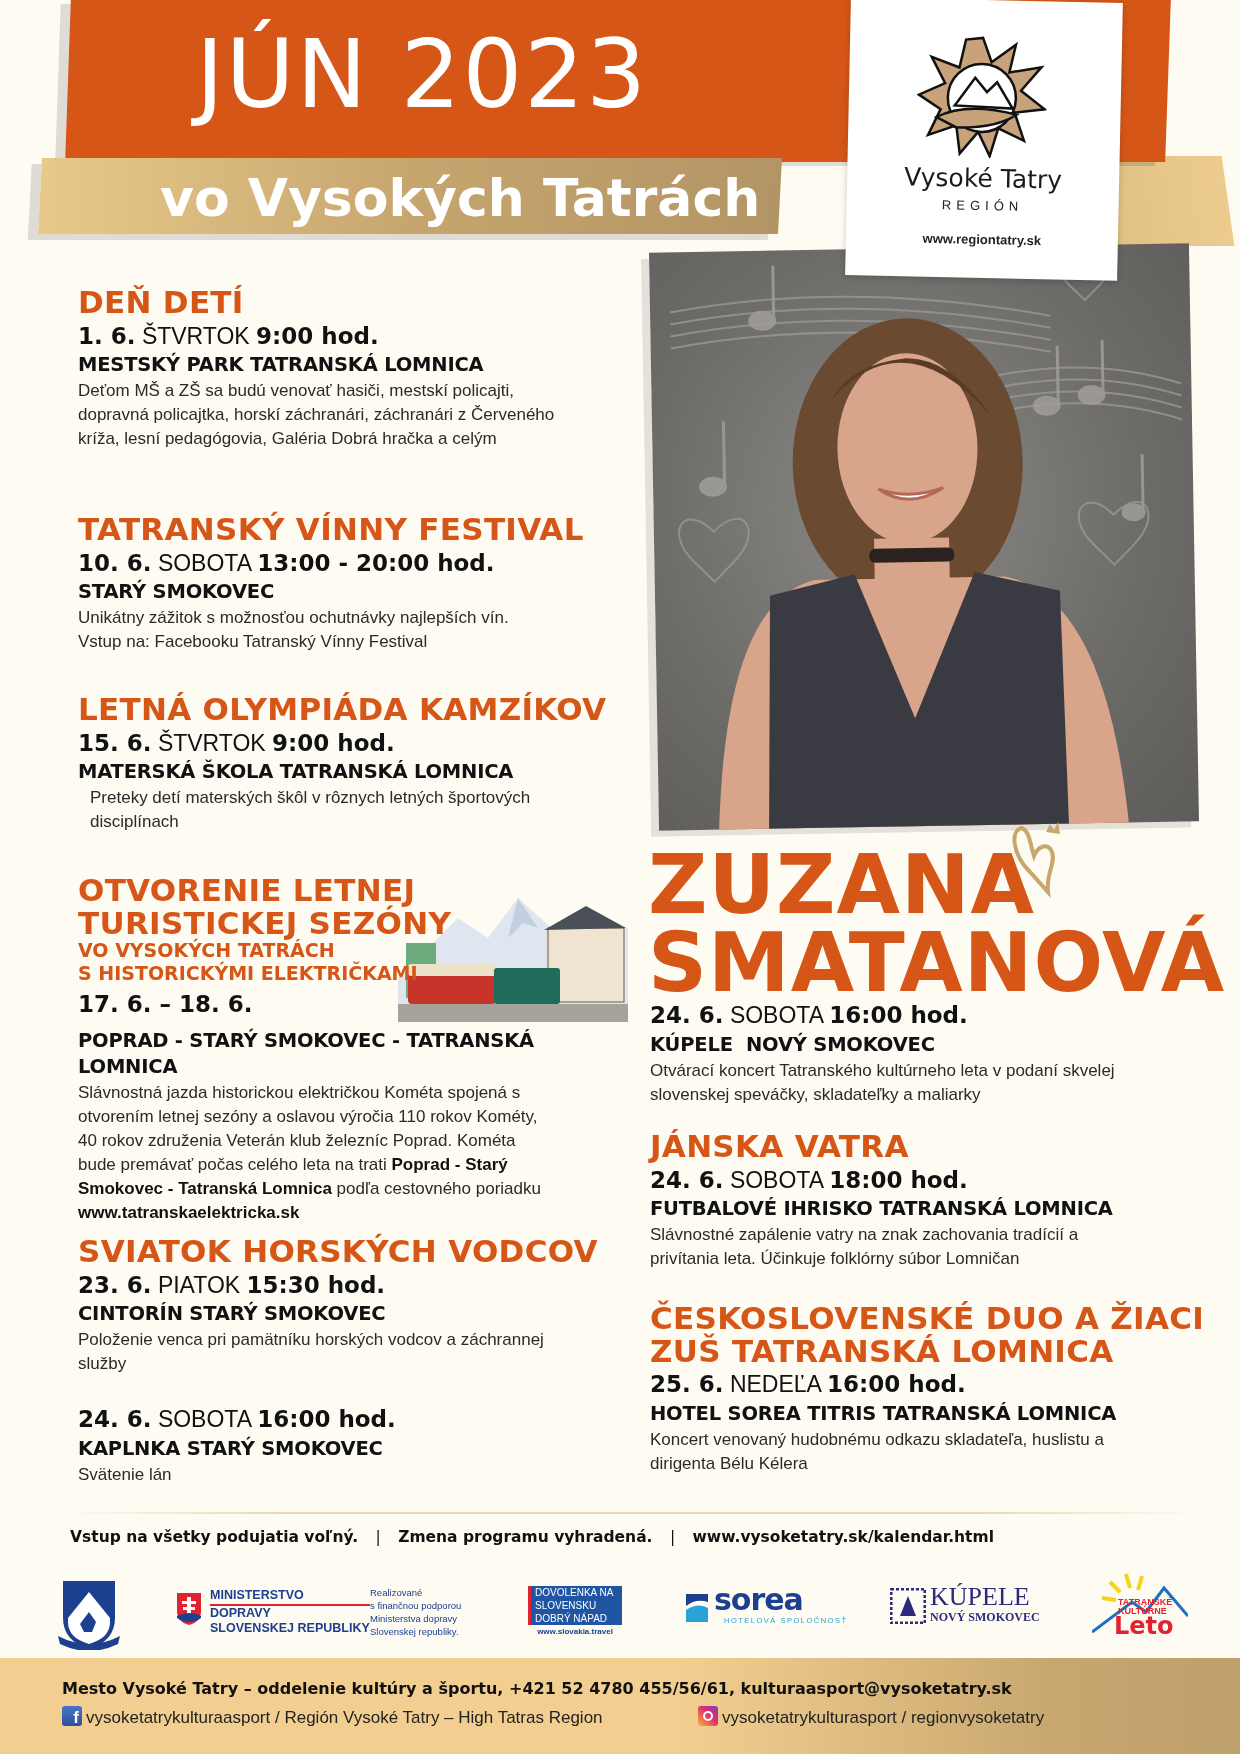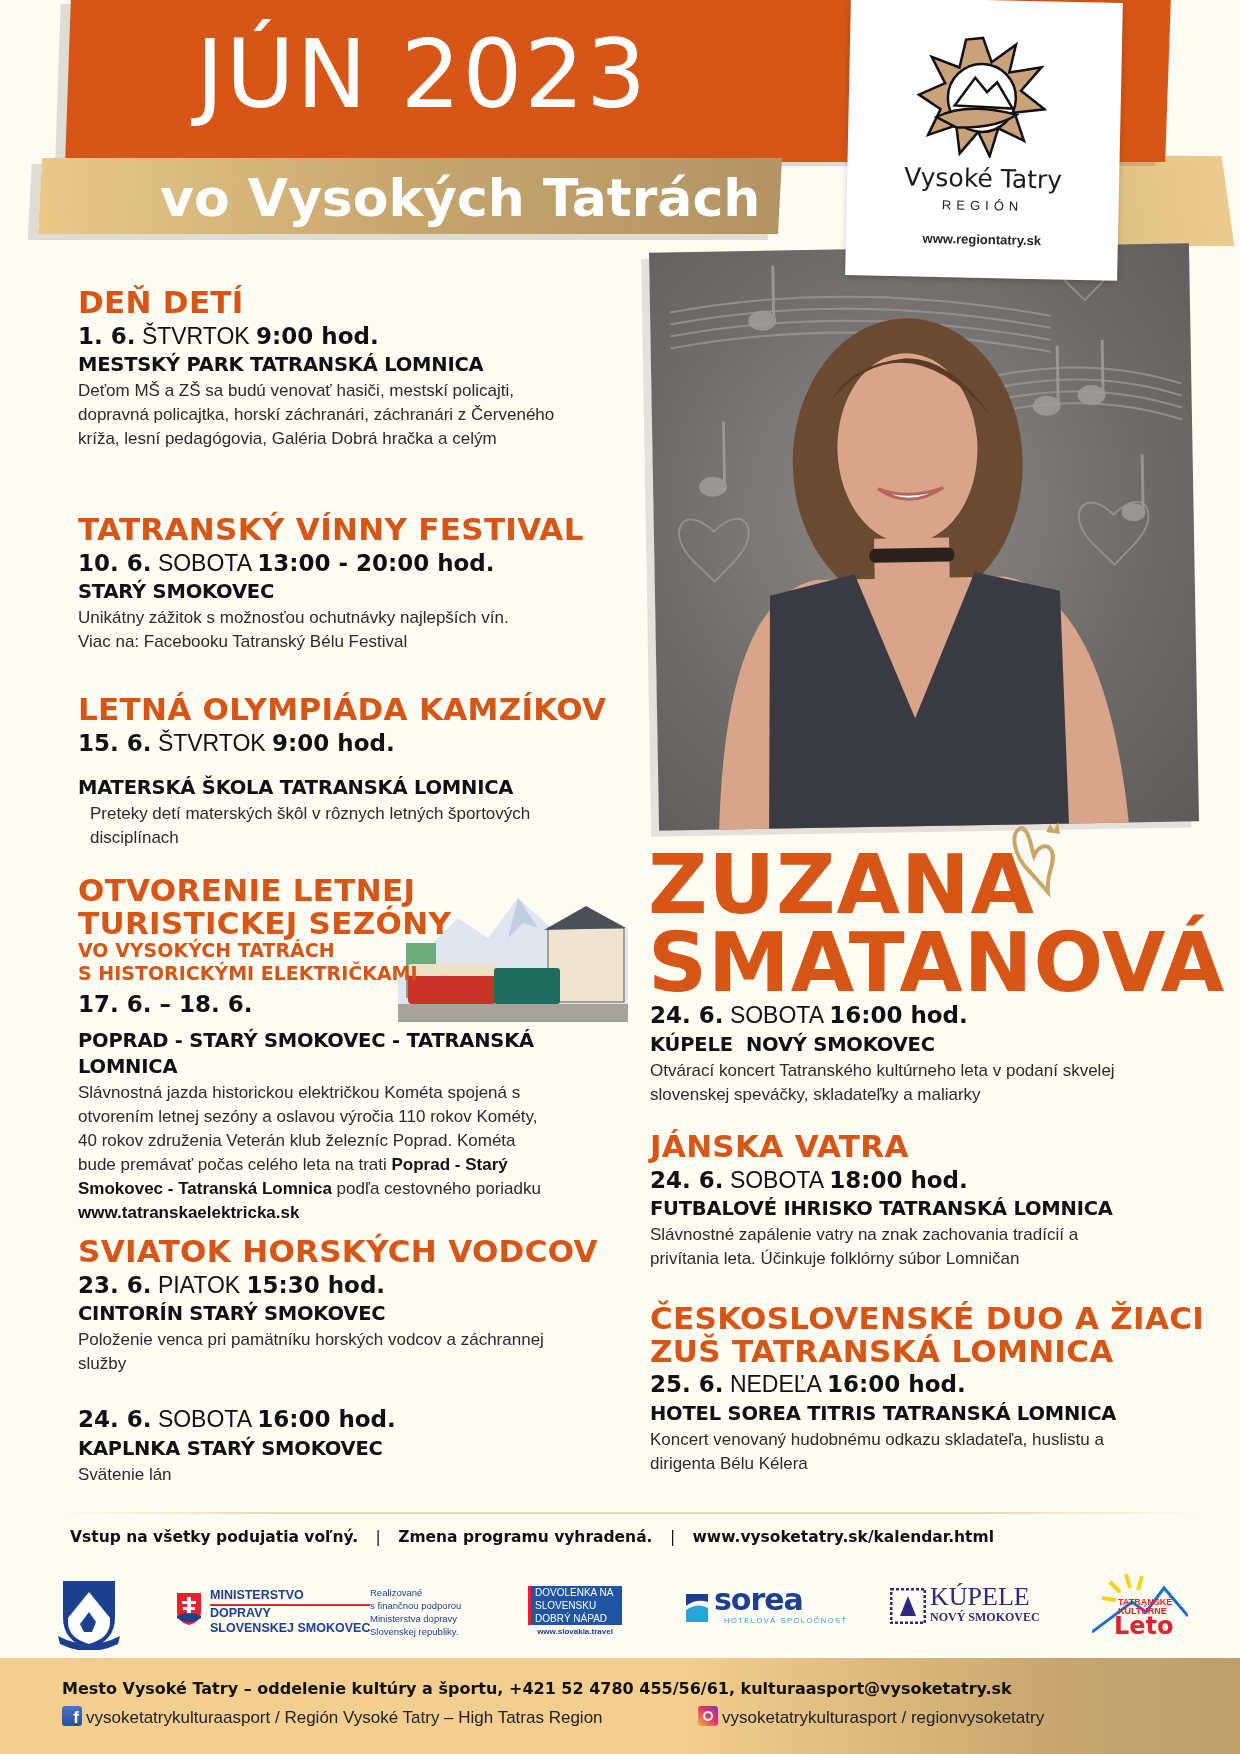--- a/index.html
+++ b/index.html
@@ -226,32 +226,32 @@
 <div class="abs" style="left:78px; top:513px; width:560px;">
   <div class="ev-title">TATRANSKÝ VÍNNY FESTIVAL</div>
   <div class="ev-date" style="margin-top:4px;">
     <b>10. 6.</b>
     <span class="day">SOBOTA</span>
     <b>13:00 - 20:00 hod.</b>
   </div>
   <div class="ev-place" style="margin-top:2px;">STARÝ SMOKOVEC</div>
   <div class="ev-desc" style="margin-top:2px;">
     <div>Unikátny zážitok s možnosťou ochutnávky najlepších vín.</div>
-    <div>Viac na: Facebooku Tatranský Bélu Festival</div>
+    <div>Vstup na: Facebooku Tatranský Vínny Festival</div>
   </div>
 </div>
 
 <div class="abs" style="left:78px; top:693px; width:560px;">
   <div class="ev-title">LETNÁ OLYMPIÁDA KAMZÍKOV</div>
   <div class="ev-date" style="margin-top:4px;">
     <b>15. 6.</b>
     <span class="day">ŠTVRTOK</span>
     <b>9:00 hod.</b>
   </div>
-  <div class="ev-place" style="margin-top:18px;">MATERSKÁ ŠKOLA TATRANSKÁ LOMNICA</div>
+  <div class="ev-place" style="margin-top:2px;">MATERSKÁ ŠKOLA TATRANSKÁ LOMNICA</div>
   <div class="ev-desc" style="margin-top:2px;margin-left:12px;">
     <div>Preteky detí materských škôl v rôznych letných športových</div>
     <div>disciplínach</div>
   </div>
 </div>
 
 <svg class="abs tram-img" viewBox="0 0 230 134">
   <path d="M0 90 L60 30 L90 50 L120 10 L170 55 L230 40 L230 134 L0 134 Z" fill="#dfe6f0"></path>
   <path d="M120 10 L140 40 L125 35 L110 50 Z" fill="#c3cfe0"></path>
   <rect x="150" y="40" width="76" height="74" fill="#efe4cf" stroke="#6b5a44" stroke-width="1"></rect>
@@ -385,21 +385,21 @@
     <svg width="26" height="34" viewBox="0 0 26 34" style="position:absolute; left:0; top:4px;">
       <path d="M1 1 L25 1 L25 20 Q25 30 13 33 Q1 30 1 20 Z" fill="#e1232f"></path>
       <rect x="11" y="5" width="4" height="18" fill="#fff"></rect>
         <rect x="6" y="9" width="14" height="3" fill="#fff"></rect>
         <rect x="7" y="15" width="12" height="3" fill="#fff"></rect>
       <path d="M1 24 Q13 18 25 24 L25 26 Q13 34 1 26 Z" fill="#1c3f8f"></path>
     </svg>
     <div style="position:absolute; left:34px; top:0; font-size:12.5px; font-weight:bold; color:#1c3f8f; white-space:nowrap; line-height:15px;">
       <div style="border-bottom:2px solid #e1232f; padding-bottom:1px;">MINISTERSTVO</div>
       <div>DOPRAVY</div>
-      <div>SLOVENSKEJ SMOKOVEC</div>
+      <div>SLOVENSKEJ REPUBLIKY</div>
     </div>
   </div>
   <div class="partner" style="left:370px; top:14px; font-size:9.5px; color:#1c3f8f; line-height:13px; white-space:nowrap;">
     <div>Realizované</div>
     <div>s finančnou podporou</div>
     <div>Ministerstva dopravy</div>
     <div>Slovenskej republiky.</div>
   </div>
   <div class="partner" style="left:528px; top:14px;">
     <div style="background:#1f55a3; color:#fff; font-size:10px; line-height:13px; padding:0 4px; width:94px; border-left:3px solid #e1232f;">

